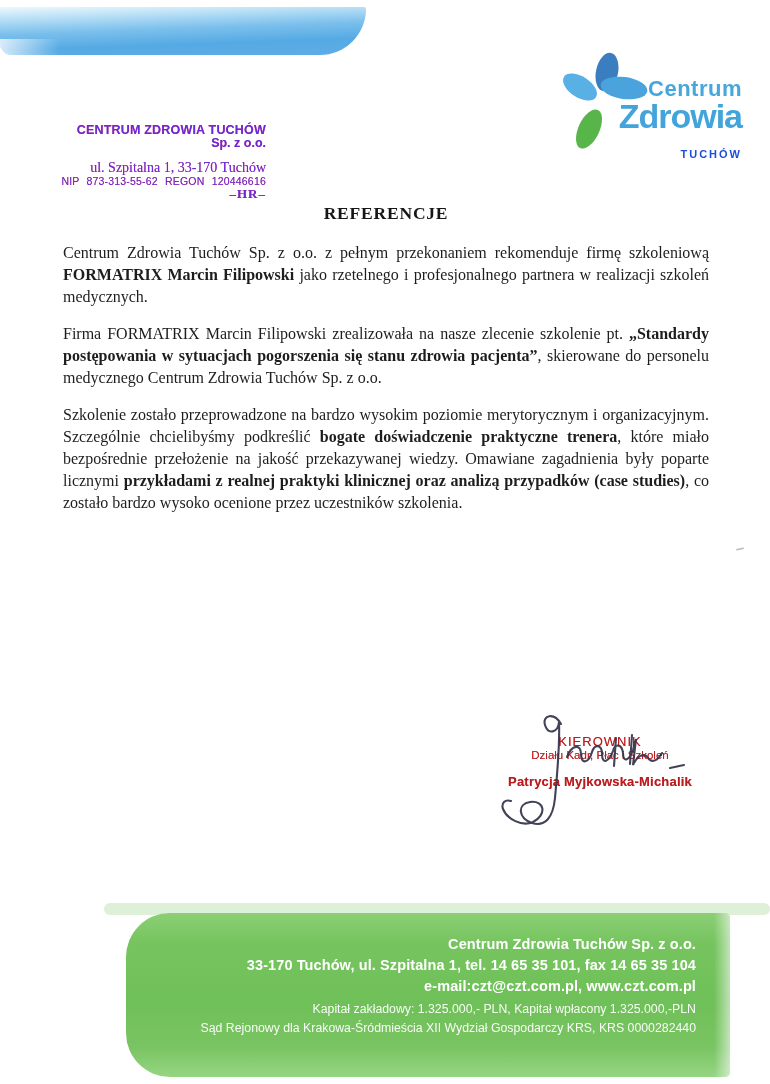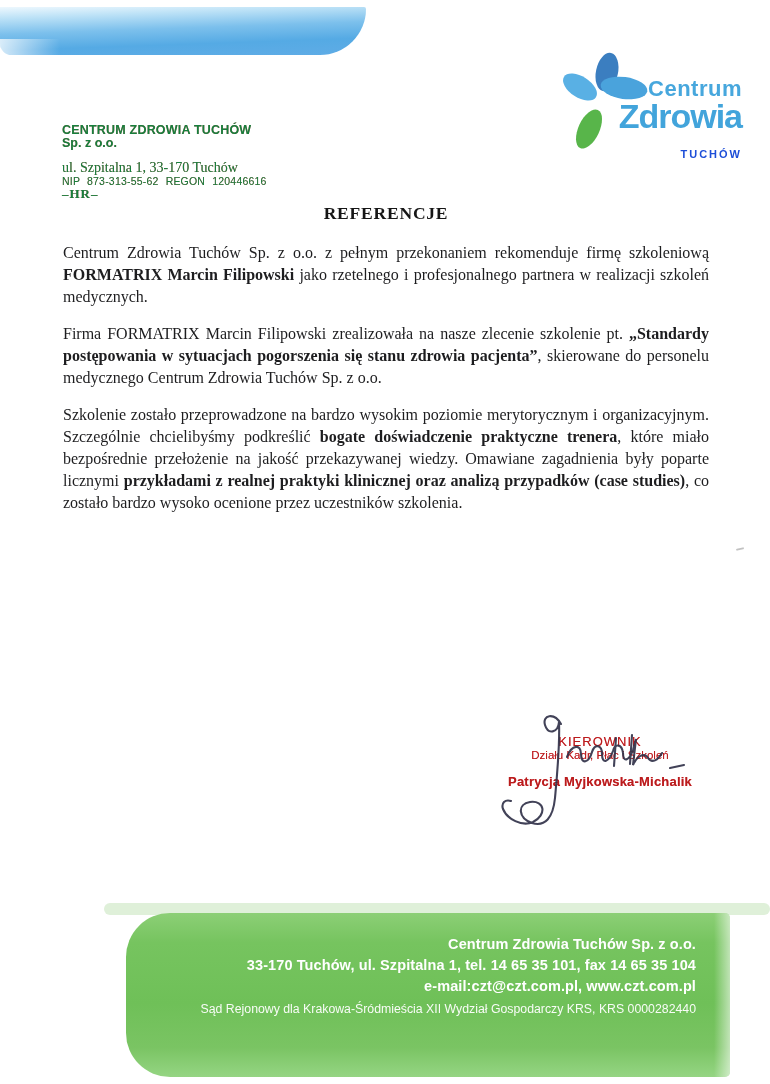--- a/index.html
+++ b/index.html
@@ -19,22 +19,22 @@
     border-radius:0 2px 48px 12px;
   }
   .swoosh::after {
     content:""; position:absolute; left:0; bottom:-2px; width:60px; height:18px;
     background:linear-gradient(90deg, rgba(255,255,255,.75), rgba(255,255,255,0));
     border-radius:0 0 0 12px;
   }
 
   
   .stamp {
-    position:absolute; left:62px; top:123px; width:218px;
-    text-align:left; color:#15803d;
+    position:absolute; left:48px; top:123px; width:218px;
+    text-align:right; color:#6d28d9;
     text-shadow:0 0 .6px rgba(230,57,75,.75);
     user-select:none;
   }
   .stamp .s1 { font-family:"Liberation Sans",sans-serif; font-weight:bold; font-size:12.5px; line-height:14px; letter-spacing:.2px; }
   .stamp .s2 { font-family:"Liberation Sans",sans-serif; font-weight:bold; font-size:12.5px; line-height:13px; }
   .stamp .s3 { font-family:"Liberation Serif",serif; font-size:14px; line-height:15px; margin-top:10px; }
   .stamp .s4 { font-family:"Liberation Sans",sans-serif; font-size:10.5px; line-height:12px; letter-spacing:.2px; word-spacing:4px; }
   .stamp .s5 { font-family:"Liberation Serif",serif; font-weight:bold; font-size:13px; line-height:13px; letter-spacing:1px; }
 
   
@@ -142,17 +142,18 @@
   </svg>
 
   <div class="speckle"></div>
 
   <div class="footer-haze"></div>
   <div class="footer">
     <div class="f-strong">Centrum Zdrowia Tuchów Sp. z o.o.</div>
     <div class="f-strong">33-170 Tuchów, ul. Szpitalna 1, tel. 14 65 35 101, fax 14 65 35 104</div>
     <div class="f-strong">e-mail:czt@czt.com.pl, www.czt.com.pl</div>
     <div class="f-small">
+      <div>Kapitał zakładowy: 1.325.000,- PLN, Kapitał wpłacony 1.325.000,-PLN</div>
       <div>Sąd Rejonowy dla Krakowa-Śródmieścia XII Wydział Gospodarczy KRS, KRS 0000282440</div>
     </div>
   </div>
 
 </div>
 
 </body></html>

